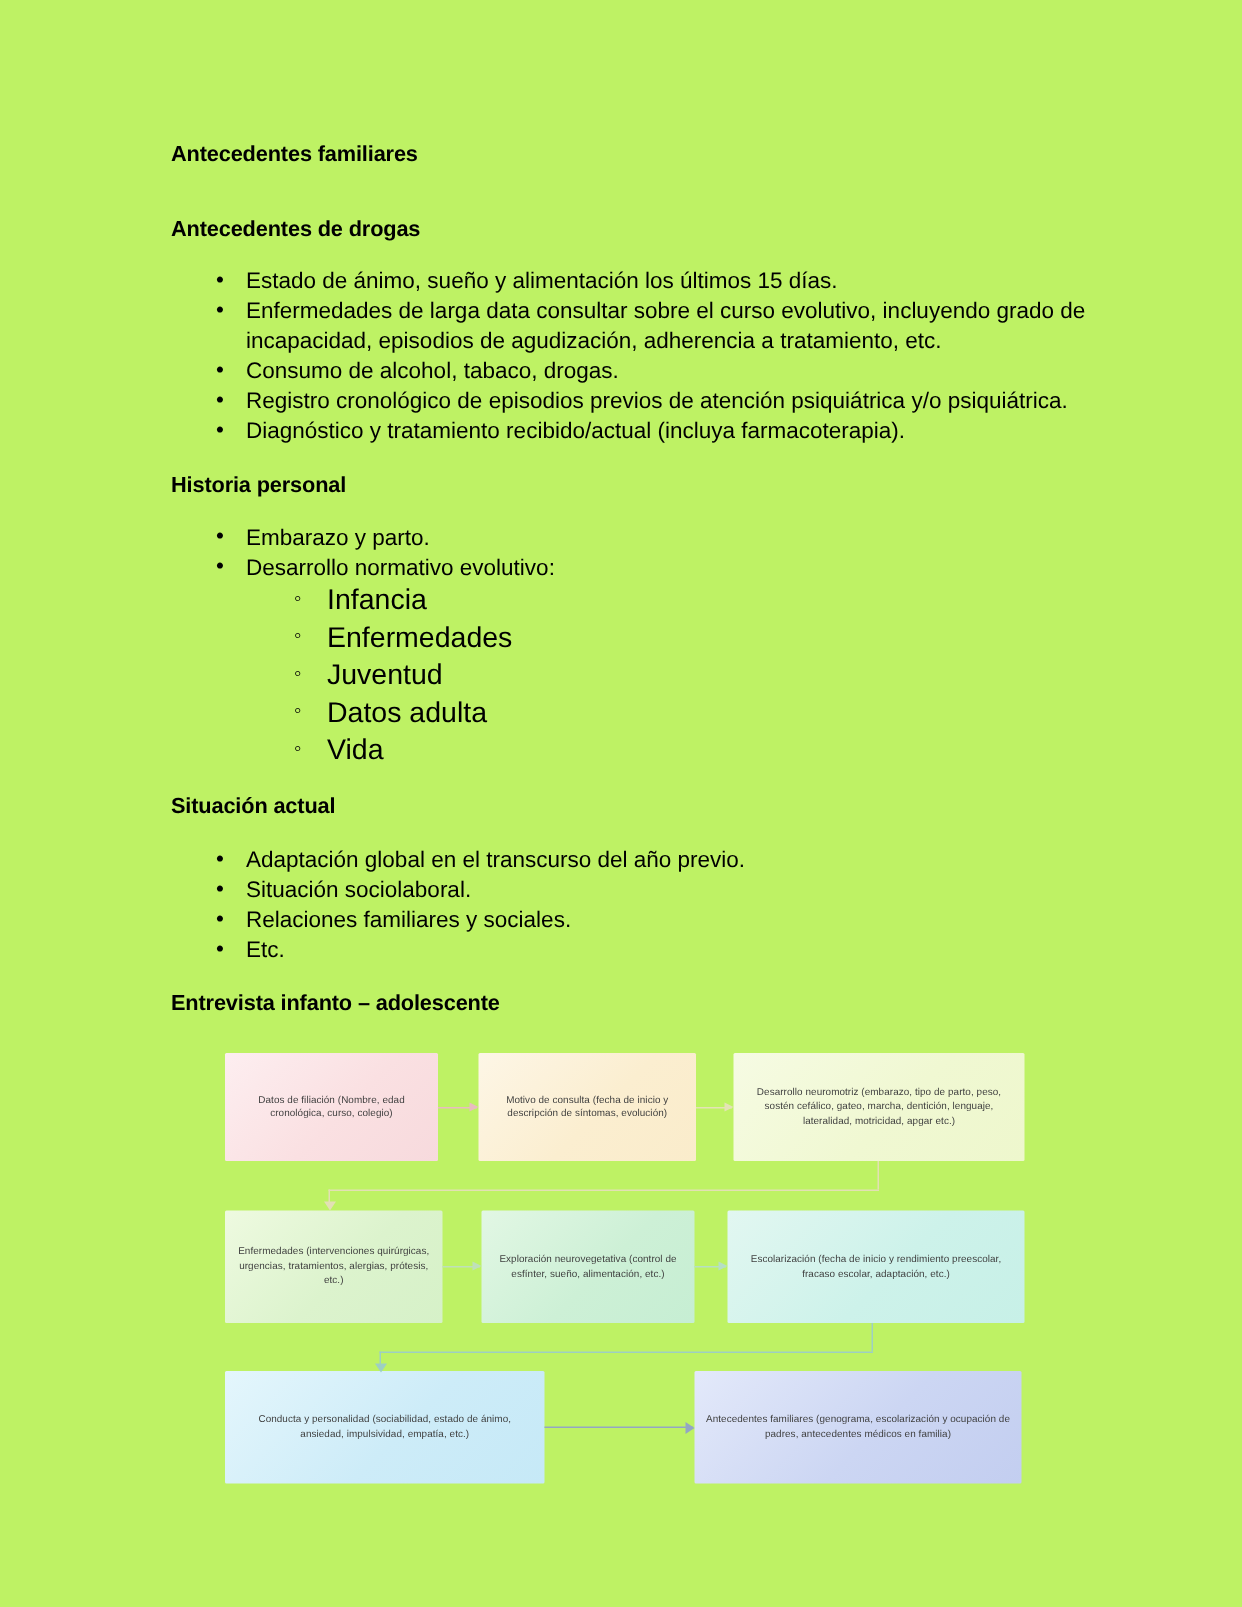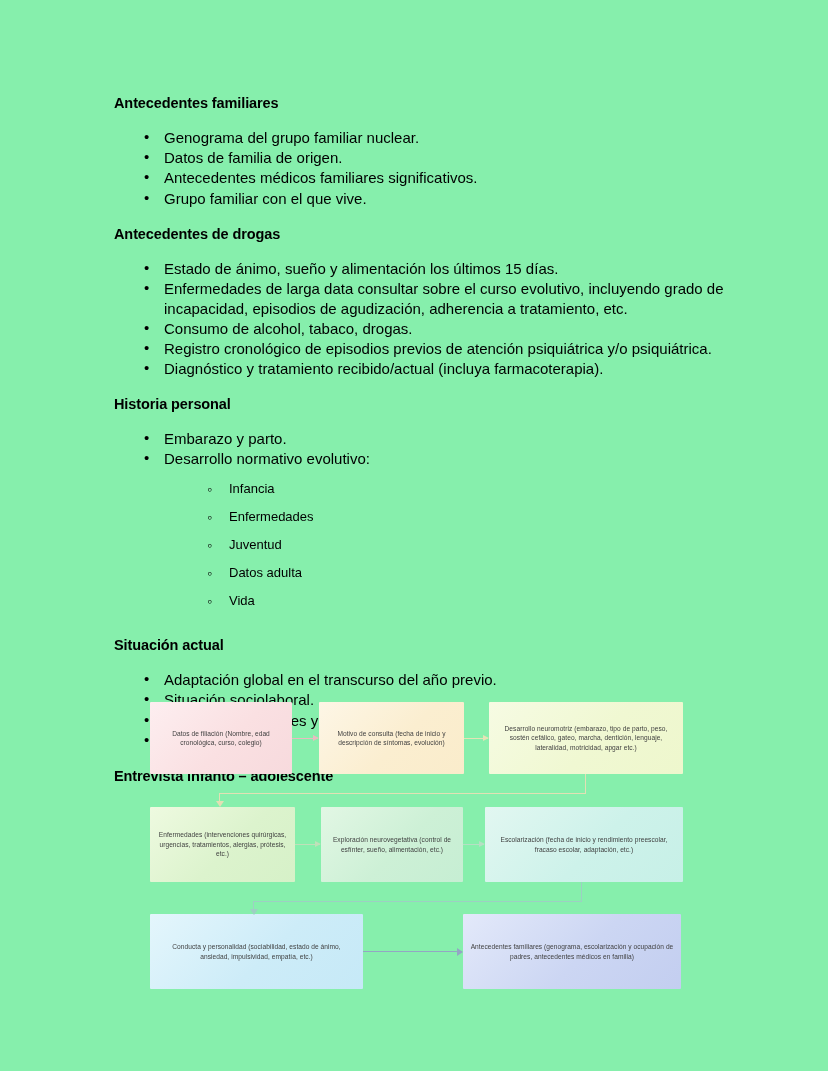--- a/index.html
+++ b/index.html
@@ -13,21 +13,21 @@
     position: relative;
     font-family: "Liberation Sans", sans-serif;
     color: #000000;
     overflow: hidden;
   }
   .page {
     position: absolute;
     left: 0; top: 0;
     width: 828px;
     height: 1071px;
-    background: #86efac;
+    background: #bef264;
   }
   .content {
     position: absolute;
     left: 114px;
     top: 94px;
     width: 616px;
   }
 
   h2.section-heading {
     font-size: 14.5px;
@@ -63,23 +63,23 @@
   }
 
   ul.subbullets {
     list-style: none;
     margin: 0;
     padding: 0;
   }
   ul.subbullets > li {
     position: relative;
     padding-left: 104px;
-    font-size: 13px;
-    line-height: 1.31;
-    margin: 11px;
+    font-size: 19px;
+    line-height: 1.31;
+    margin: 0;
     color: #000;
   }
   ul.subbullets > li::before {
     content: "\25E6";
     position: absolute;
     left: 82px;
     top: 0px;
     font-size: 14px;
     line-height: 1.31;
   }
@@ -180,26 +180,20 @@
 </style>
 </head>
 <body>
 
 <div class="page">
 
   <div class="content">
 
     <h2 class="section-heading">Antecedentes familiares</h2>
     <div class="sec-gap"></div>
-    <ul class="bullets">
-      <li>Genograma del grupo familiar nuclear.</li>
-      <li>Datos de familia de origen.</li>
-      <li>Antecedentes médicos familiares significativos.</li>
-      <li>Grupo familiar con el que vive.</li>
-    </ul>
 
     <div class="sec-gap"></div>
 
     <h2 class="section-heading">Antecedentes de drogas</h2>
     <div class="sec-gap"></div>
     <ul class="bullets">
       <li>Estado de ánimo, sueño y alimentación los últimos 15 días.</li>
       <li>Enfermedades de larga data consultar sobre el curso evolutivo, incluyendo grado de incapacidad, episodios de agudización, adherencia a tratamiento, etc.</li>
       <li>Consumo de alcohol, tabaco, drogas.</li>
       <li>Registro cronológico de episodios previos de atención psiquiátrica y/o psiquiátrica.</li>

